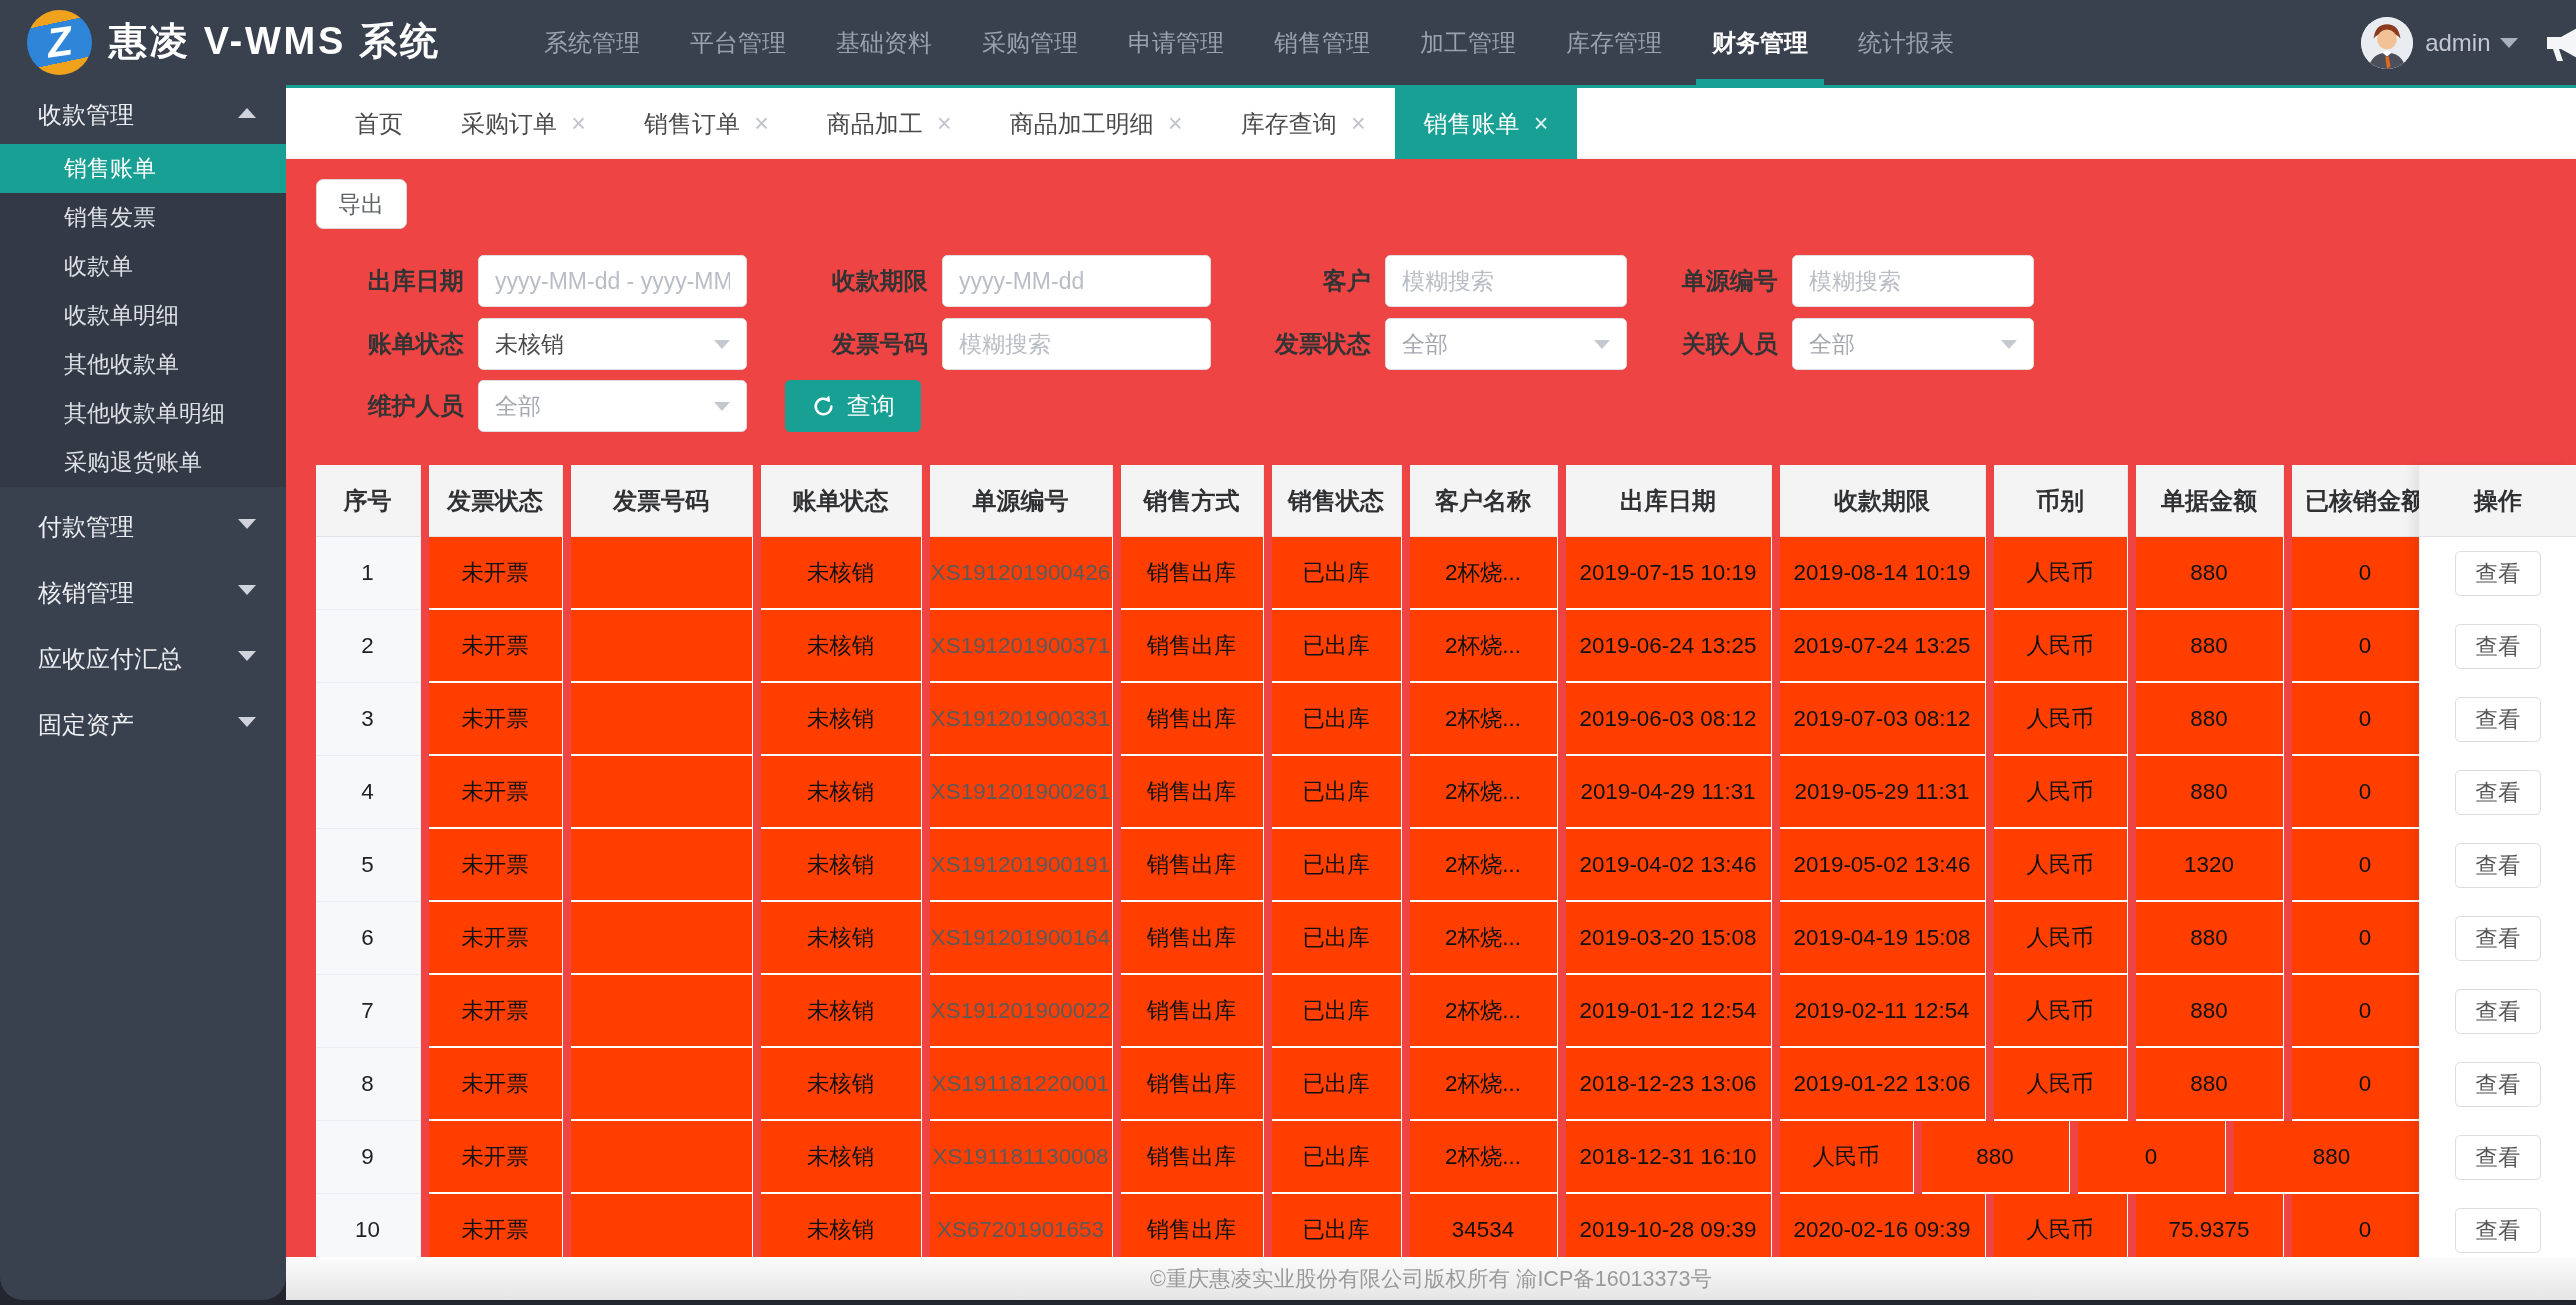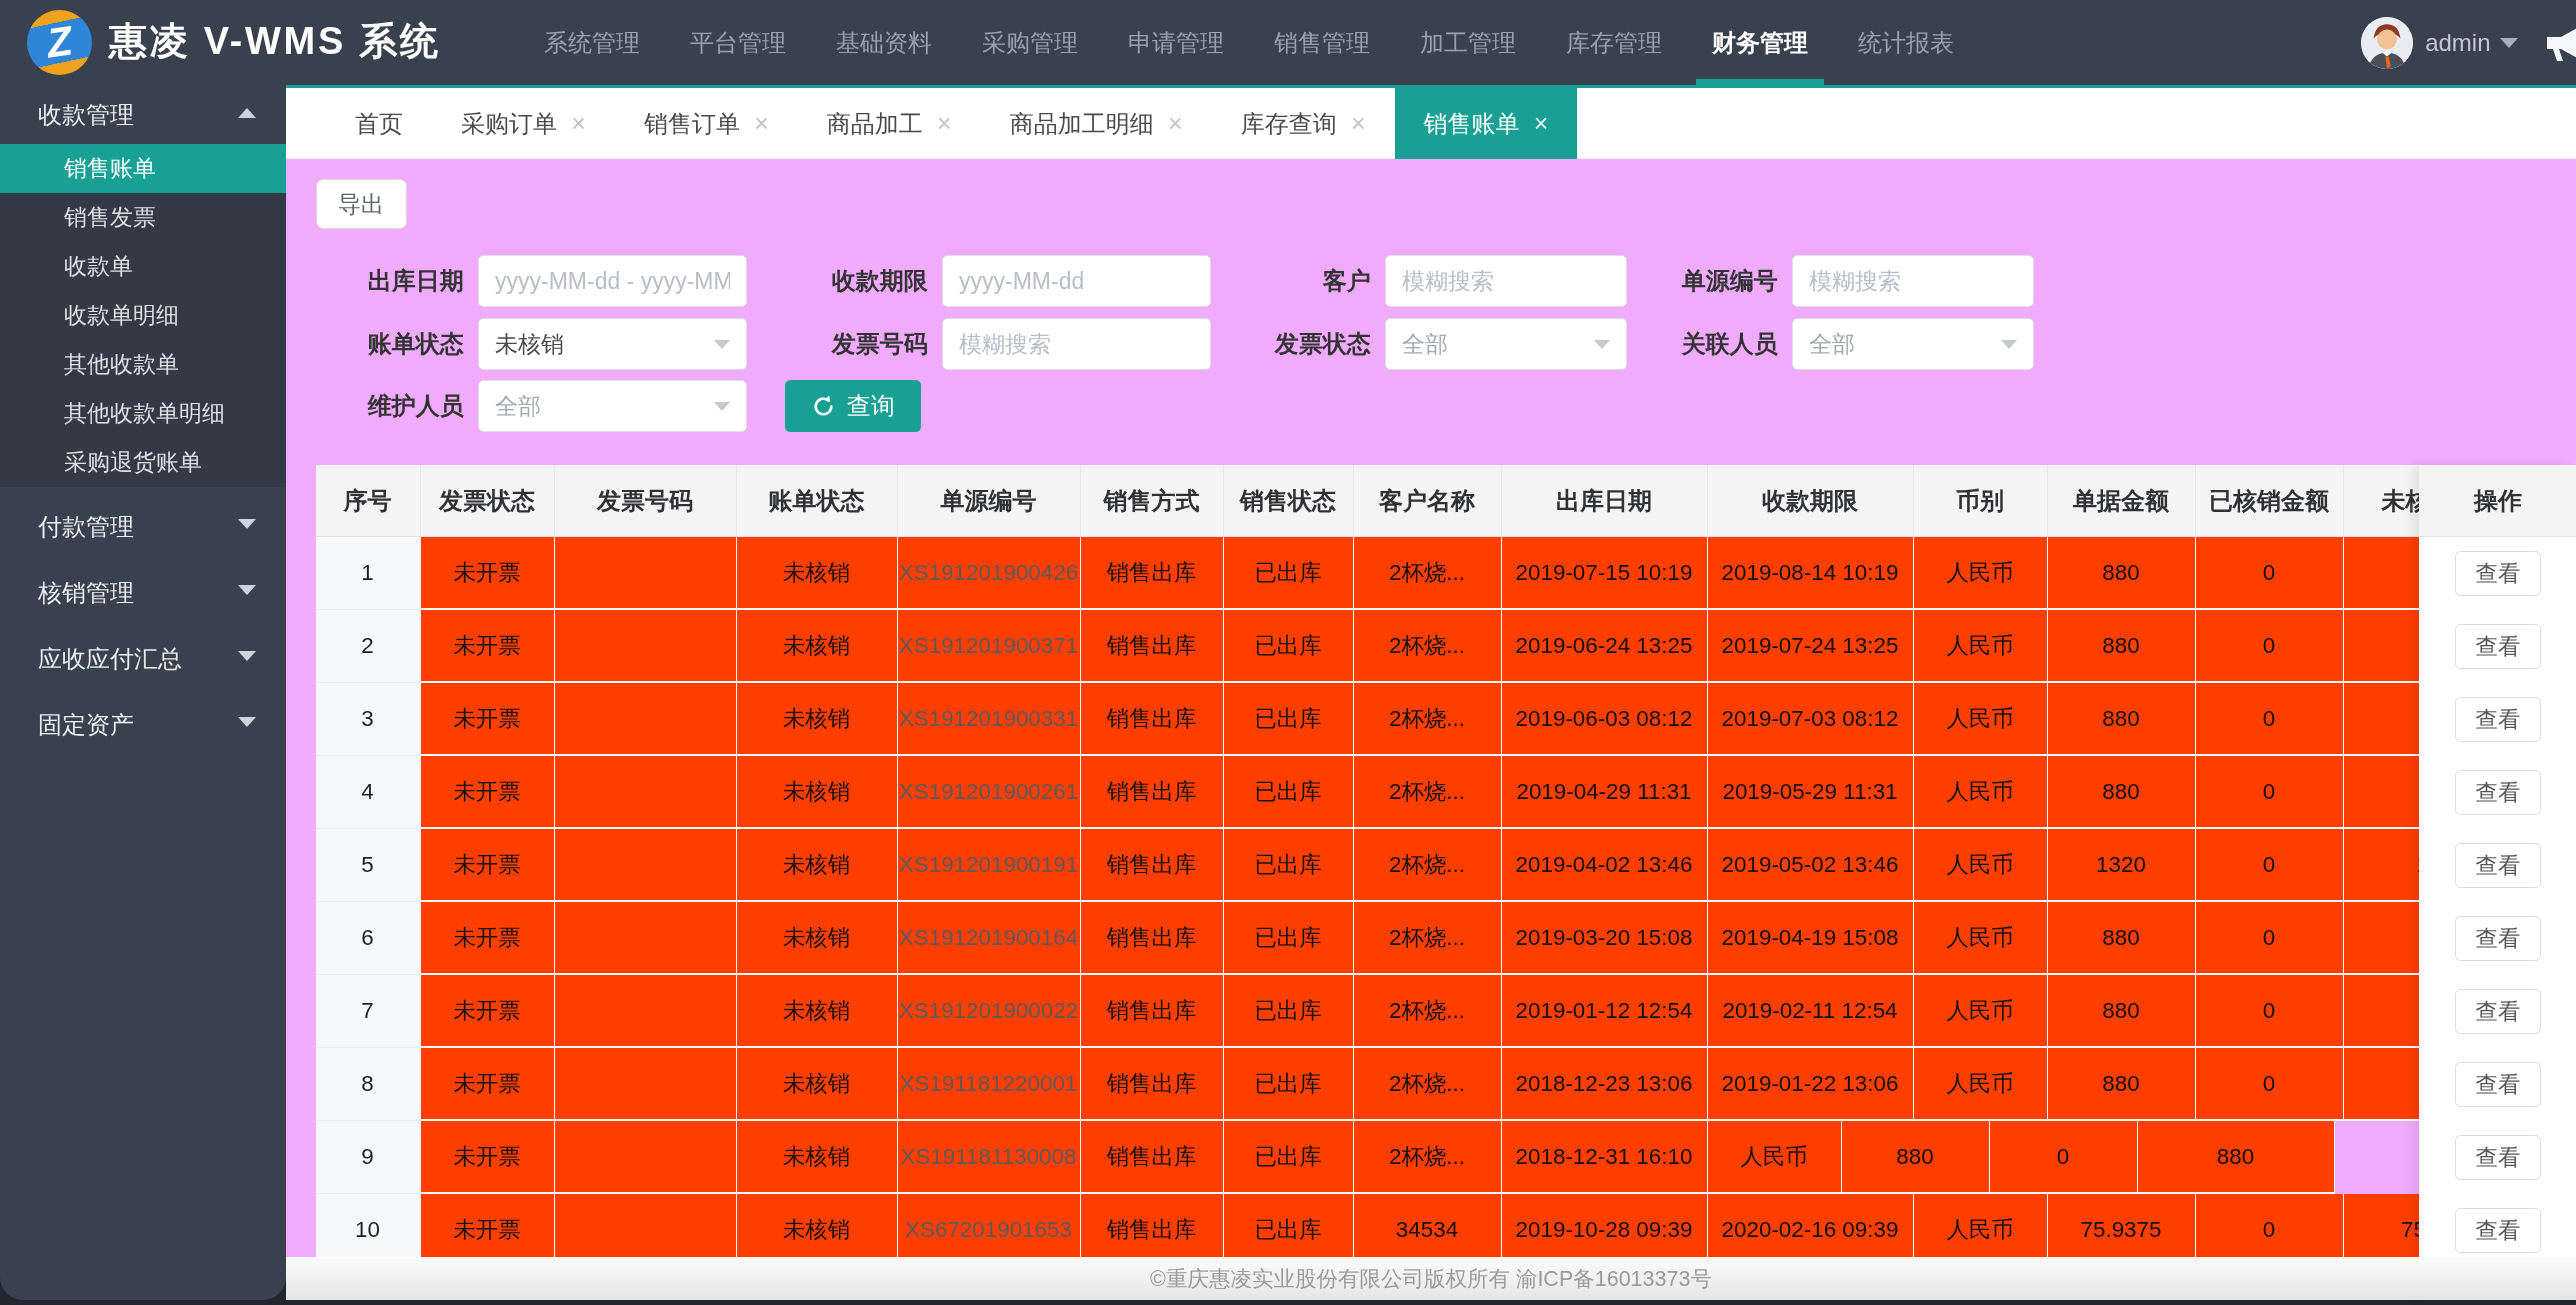--- a/index.html
+++ b/index.html
@@ -30,21 +30,21 @@
   .group-header .tri { position:absolute; right:30px; top:25px; width:0; height:0; }
   .tri.up   { border-left:9.8px solid transparent; border-right:9.8px solid transparent; border-bottom:10.7px solid #cfd4dc; top:23px; }
   .tri.down { border-left:9.8px solid transparent; border-right:9.8px solid transparent; border-top:10.7px solid #cfd4dc; }
   .group-gap { height:7.2px; }
   .collapsed-header { height:66px; line-height:66px; }
   .submenu { background:#333945; }
   .sub-item { height:49px; line-height:49px; padding-left:64px; font-size:23px; color:#dde0e6; cursor:pointer; white-space:nowrap; }
   .sub-item.active { background:var(--accent); color:#fff; }
 
   
-  .main { position:absolute; left:286px; top:85px; width:2290px; height:1215px; background:#f0abfc; }
+  .main { position:absolute; left:286px; top:85px; width:2290px; height:1215px; background:#ef4444; }
 
   .tabbar { position:absolute; left:0; top:0; width:2290px; height:74px; background:#fff;
     border-top:3.6px solid var(--accent); border-bottom:0.9px solid #efefef; display:flex; padding-left:40px; }
   .tab { height:71px; line-height:71px; padding:0 29px; font-size:24px; color:#4a4a4a; cursor:pointer; display:flex; align-items:center; white-space:nowrap; }
   .tab .x { margin-left:14.3px; color:#c2c6cc; font-size:25px; }
   .tab.active { background:var(--accent); color:#fff; }
   .tab.active .x { color:rgba(255,255,255,.85); }
 
   .export-btn { position:absolute; left:29.5px; top:94px; width:91px; height:50px; background:#fff;
     border:1.8px solid #d9d9d9; border-radius:7.2px; color:#5f6368; font-size:23px; cursor:pointer; }
@@ -59,21 +59,21 @@
   .select .val.muted { color:#a3a7af; }
   .select .val.set { color:#4a4a4a; }
   .sel-caret { width:0; height:0; border-left:8px solid transparent; border-right:8px solid transparent; border-top:9.8px solid #c4c8cf; }
 
   .query-btn { position:absolute; left:499px; top:295px; width:136px; height:52px; background:var(--accent);
     border:none; border-radius:5.4px; color:#fff; font-size:24px; cursor:pointer;
     display:flex; align-items:center; justify-content:center; gap:10.7px; }
 
   
   .table-wrap { position:absolute; left:29.5px; top:380px; width:2260px; height:834px; overflow:hidden; }
-  .trow { display:flex; }
+  .trow { display:flex;gap:8px; }
   .th { height:72px; line-height:72px; background:#f4f4f5; color:#303133; font-size:24px; font-weight:600;
     text-align:center; border-right:0.9px solid #e6e9ec; border-bottom:0.9px solid #dfe2e6; white-space:nowrap; overflow:hidden; flex:none; }
   .td { height:73px; display:flex; align-items:center; justify-content:center; font-size:22.4px; color:#111;
     white-space:nowrap; overflow:hidden; flex:none; }
   .td.hot { background:var(--hot); border-right:1.8px solid #fff; border-bottom:2.7px solid #fff; }
   .td.seq { background:#f7f8fa; border-right:0.9px solid #ebeef2; border-bottom:0.9px solid #ebeef2; color:#222; }
   .td.link { color:#5a5a5a; cursor:pointer; }
 
   .action-col { position:absolute; left:2133px; top:380px; width:157px; height:834px; background:#fff;
     box-shadow:-7.2px 0 10.7px rgba(0,0,0,.07); border-left:0.9px solid #eef0f2; z-index:5; }

